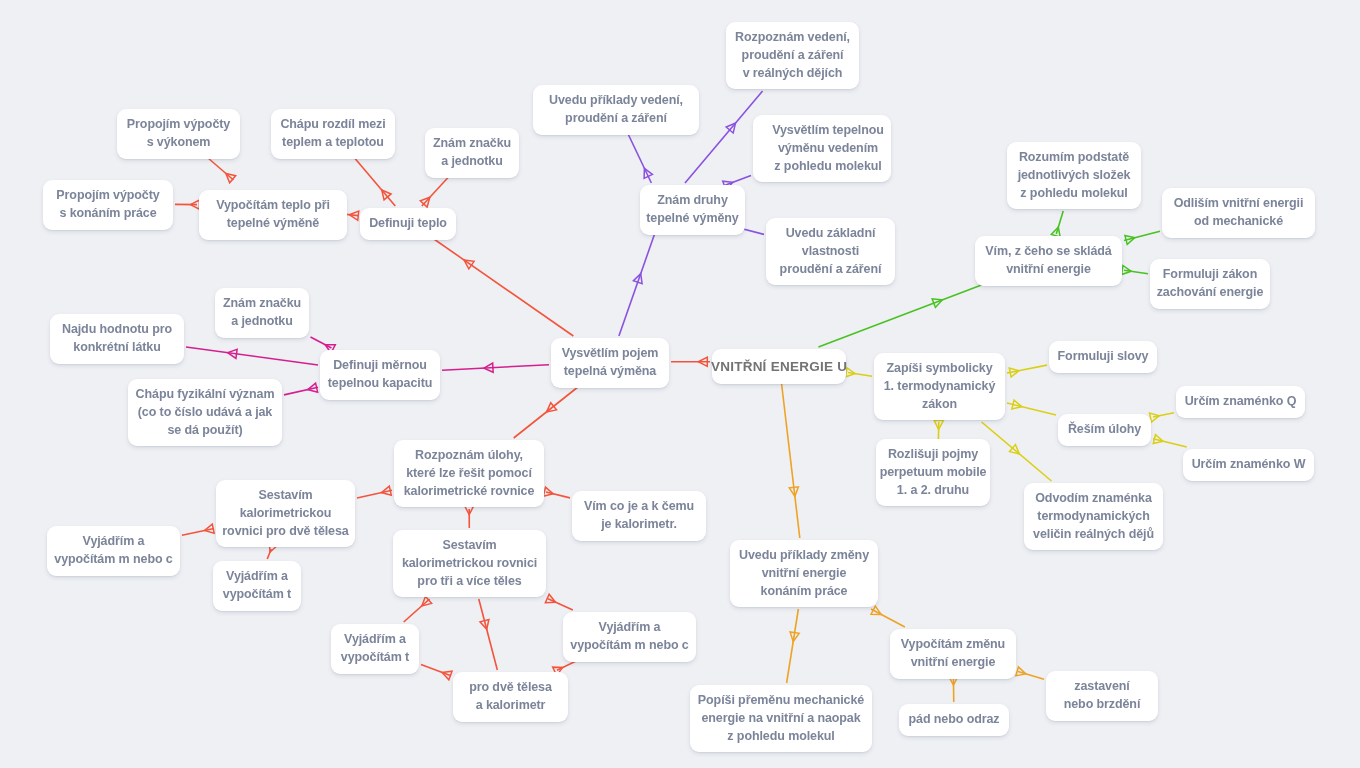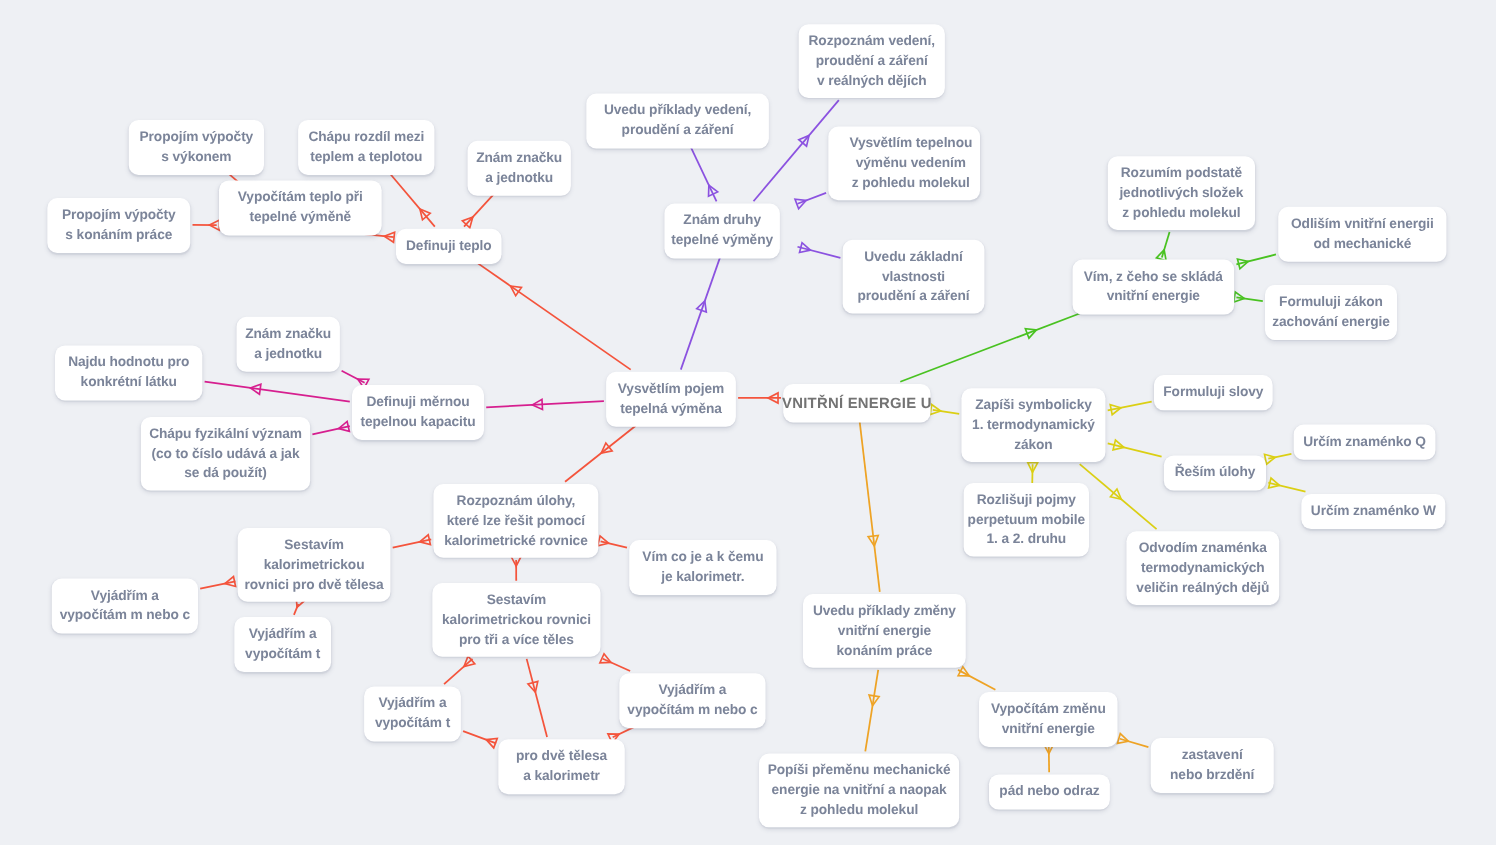--- a/index.html
+++ b/index.html
@@ -127,40 +127,40 @@
       <line x1="451" y1="675.7790697674419" x2="421" y2="664.6162790697674" stroke="#f4543c" stroke-width="1.6"></line>
       <polygon points="442,672.4302325581396 452.0391717348166,671.2576154514676 448.8308215842195,679.8800564811971" fill="none" stroke="#f4543c" stroke-width="1.5" stroke-linejoin="miter"></polygon>
       <line x1="557" y1="670.1613545816733" x2="576.1625" y2="661" stroke="#f4543c" stroke-width="1.6"></line>
       <polygon points="562.74875,667.4129482071713 556.613104840547,675.4450001540453 552.6448844210764,667.1448057766528" fill="none" stroke="#f4543c" stroke-width="1.5" stroke-linejoin="miter"></polygon>
     </svg>
   <div id="nodes">
       <div class="node root" style="left: 712px; top: 349px; width: 134px; min-height: 26px;">VNITŘNÍ ENERGIE U</div>
       <div class="node" style="left: 551px; top: 338px; width: 118px; min-height: 47px;">Vysvětlím pojem
 tepelná výměna</div>
       <div class="node" style="left: 360px; top: 208px; width: 96px; min-height: 26px;">Definuji teplo</div>
-      <div class="node" style="left: 199px; top: 164px; width: 148px; min-height: 47px;">Vypočítám teplo při
+      <div class="node" style="left: 199px; top: 190px; width: 148px; min-height: 47px;">Vypočítám teplo při
 tepelné výměně</div>
       <div class="node" style="left: 117px; top: 109px; width: 123px; min-height: 47px;">Propojím výpočty
 s výkonem</div>
       <div class="node" style="left: 43px; top: 180px; width: 130px; min-height: 47px;">Propojím výpočty
 s konáním práce</div>
       <div class="node" style="left: 271px; top: 109px; width: 124px; min-height: 47px;">Chápu rozdíl mezi
 teplem a teplotou</div>
       <div class="node" style="left: 425px; top: 128px; width: 94px; min-height: 47px;">Znám značku
 a jednotku</div>
       <div class="node" style="left: 320px; top: 350px; width: 120px; min-height: 47px;">Definuji měrnou
 tepelnou kapacitu</div>
       <div class="node" style="left: 50px; top: 314px; width: 134px; min-height: 47px;">Najdu hodnotu pro
 konkrétní látku</div>
       <div class="node" style="left: 215px; top: 288px; width: 94px; min-height: 47px;">Znám značku
 a jednotku</div>
       <div class="node" style="left: 128px; top: 379px; width: 154px; min-height: 67px;">Chápu fyzikální význam
 (co to číslo udává a jak
 se dá použít)</div>
-      <div class="node" style="left: 604px; top: 185px; width: 105px; min-height: 47px;">Znám druhy
+      <div class="node" style="left: 640px; top: 185px; width: 105px; min-height: 47px;">Znám druhy
 tepelné výměny</div>
       <div class="node" style="left: 533px; top: 85px; width: 166px; min-height: 47px;">Uvedu příklady vedení,
 proudění a záření</div>
       <div class="node" style="left: 726px; top: 22px; width: 133px; min-height: 67px;">Rozpoznám vedení,
 proudění a záření
 v reálných dějích</div>
       <div class="node" style="left: 753px; top: 115px; width: 138px; min-height: 67px; padding-left: 24px;">Vysvětlím tepelnou
 výměnu vedením
 z pohledu molekul</div>
       <div class="node" style="left: 766px; top: 218px; width: 129px; min-height: 67px;">Uvedu základní

